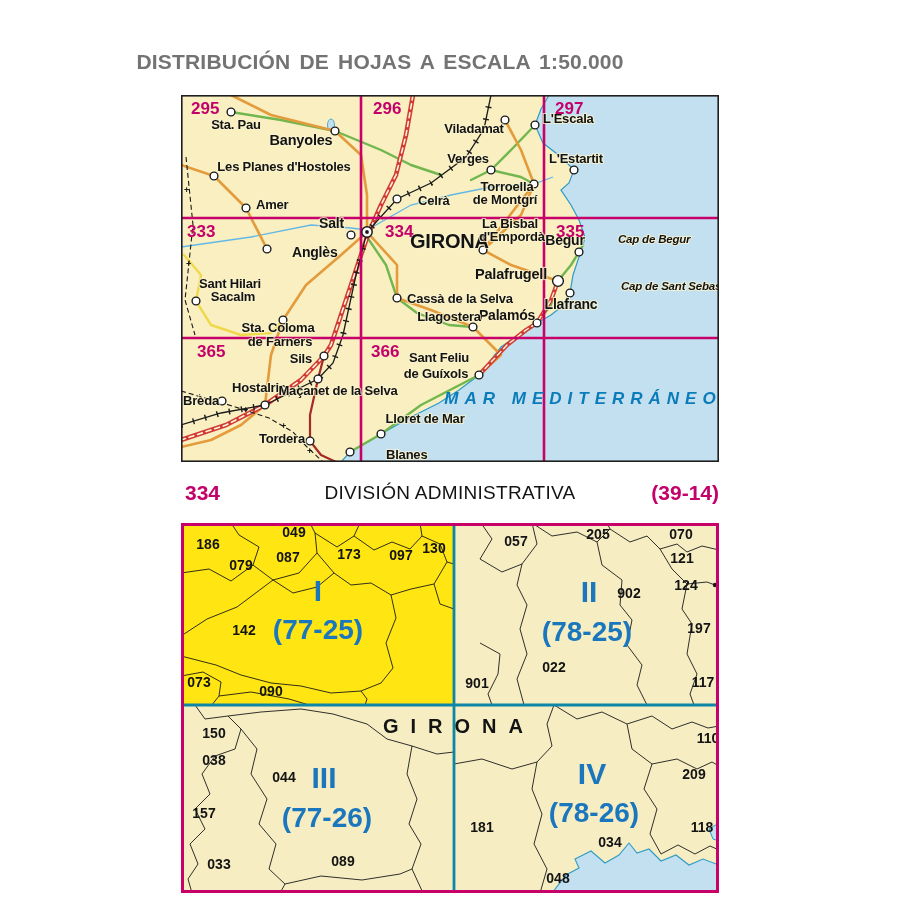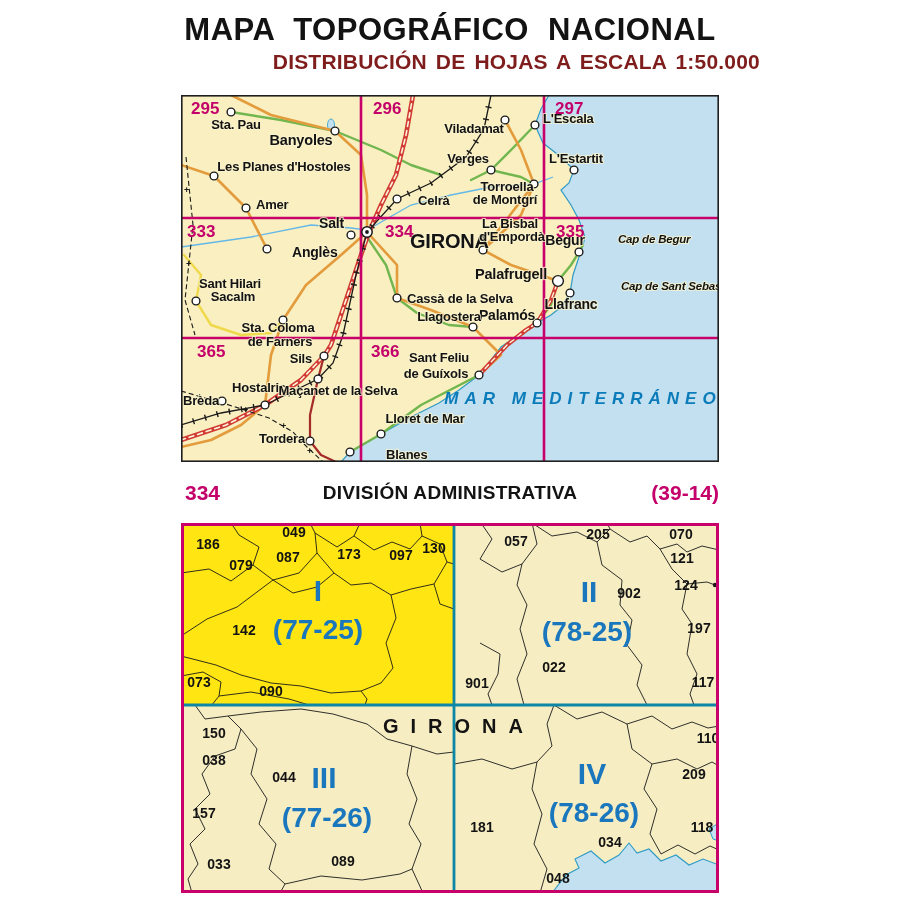--- a/index.html
+++ b/index.html
@@ -1,45 +1,44 @@
 <!DOCTYPE html>
 <html><head>
 <meta charset="utf-8">
 <style>
   html,body{margin:0;padding:0;background:#ffffff;}
   .stage{position:relative;width:900px;height:900px;background:#ffffff;overflow:hidden;
          font-family:"Liberation Sans",sans-serif;}
   .title{position:absolute;left:0;top:12px;width:900px;text-align:center;
          font-size:31px;font-weight:700;letter-spacing:.5px;word-spacing:10px;color:#131313;}
-  .subtitle{position:absolute;left:0;top:50px;width:760px;text-align:right;
-         font-size:21px;font-weight:700;letter-spacing:.2px;word-spacing:3px;color:#7f1d1d;}
+  .subtitle{position:absolute;left:0;top:50px;width:760px;text-align:center;
+         font-size:21px;font-weight:700;letter-spacing:.2px;word-spacing:3px;color:#737373;}
   .admin-header{position:absolute;left:181px;top:481px;width:538px;height:30px;}
   .admin-header .sheet{position:absolute;left:4px;top:0;font-size:21px;font-weight:700;color:#c4006a;}
   .admin-header .ah-title{position:absolute;left:0;right:0;top:1px;text-align:center;
-         font-size:19px;font-weight:700;color:#131313;letter-spacing:.3px;}
+         font-size:19px;font-weight:400;color:#131313;letter-spacing:.3px;}
   .admin-header .code{position:absolute;right:0;top:0;font-size:21px;font-weight:700;color:#c4006a;}
   svg{position:absolute;display:block;}
   #indexMap{left:181px;top:95px;}
   #adminMap{left:181px;top:523px;}
   .town-label{font-family:"Liberation Sans",sans-serif;fill:#131313;
               paint-order:stroke;stroke:rgba(250,243,205,.75);stroke-width:2.2px;}
   .muni-num{font-family:"Liberation Sans",sans-serif;font-weight:700;font-size:14px;fill:#131313;}
   .sheet-num{font-family:"Liberation Sans",sans-serif;font-weight:700;font-size:17px;fill:#c4006a;}
   .quad-roman{font-family:"Liberation Sans",sans-serif;font-weight:700;fill:#1b77bd;}
   .sea-name{font-family:"Liberation Sans",sans-serif;font-weight:700;font-style:italic;
             font-size:17px;letter-spacing:6px;fill:#0b7cb9;}
   .prov-name{font-family:"Liberation Sans",sans-serif;font-weight:700;font-size:20px;
             letter-spacing:12px;fill:#131313;}
 </style>
 </head>
 <body>
 
 <div class="stage">
 
-  <div class="title">MAPA TOPOGRÁFICO NACIONAL</div>
   <div class="subtitle">DISTRIBUCIÓN DE HOJAS A ESCALA 1:50.000</div>
 
   <svg id="indexMap" width="538" height="367" viewBox="0 0 538 367">
     <rect x="0" y="0" width="538" height="367" fill="#f9efc0"></rect>
     <path d="M368,0 L360,14 354,30 362,48 380,62 393,75 388,88 380,95 390,110 398,125 404,142 402,150 396,168 392,180 389,198 380,212 370,220 356,228 340,238 320,252 298,280 278,295 258,308 230,322 200,339 185,348 169,357 160,367 L538,367 538,0 Z" fill="#c3e0f0" stroke="#2e9bc6" stroke-width="1.2"></path>
     <ellipse cx="150" cy="30" rx="3.5" ry="6" fill="#c3e0f0" stroke="#2e9bc6" stroke-width="0.8"></ellipse>
     <path d="M0,152 L70,142 130,130 170,133 186,135 230,110 270,100 310,92 353,89 372,82" fill="none" stroke="#63b8e8" stroke-width="1.3"></path>
 
     <g fill="none" stroke-linecap="round" stroke-linejoin="round">
       <path stroke="#efd94b" stroke-width="2.4" d="M3,160 L20,180 15,206 30,230 60,240 90,238 102,225"></path>

